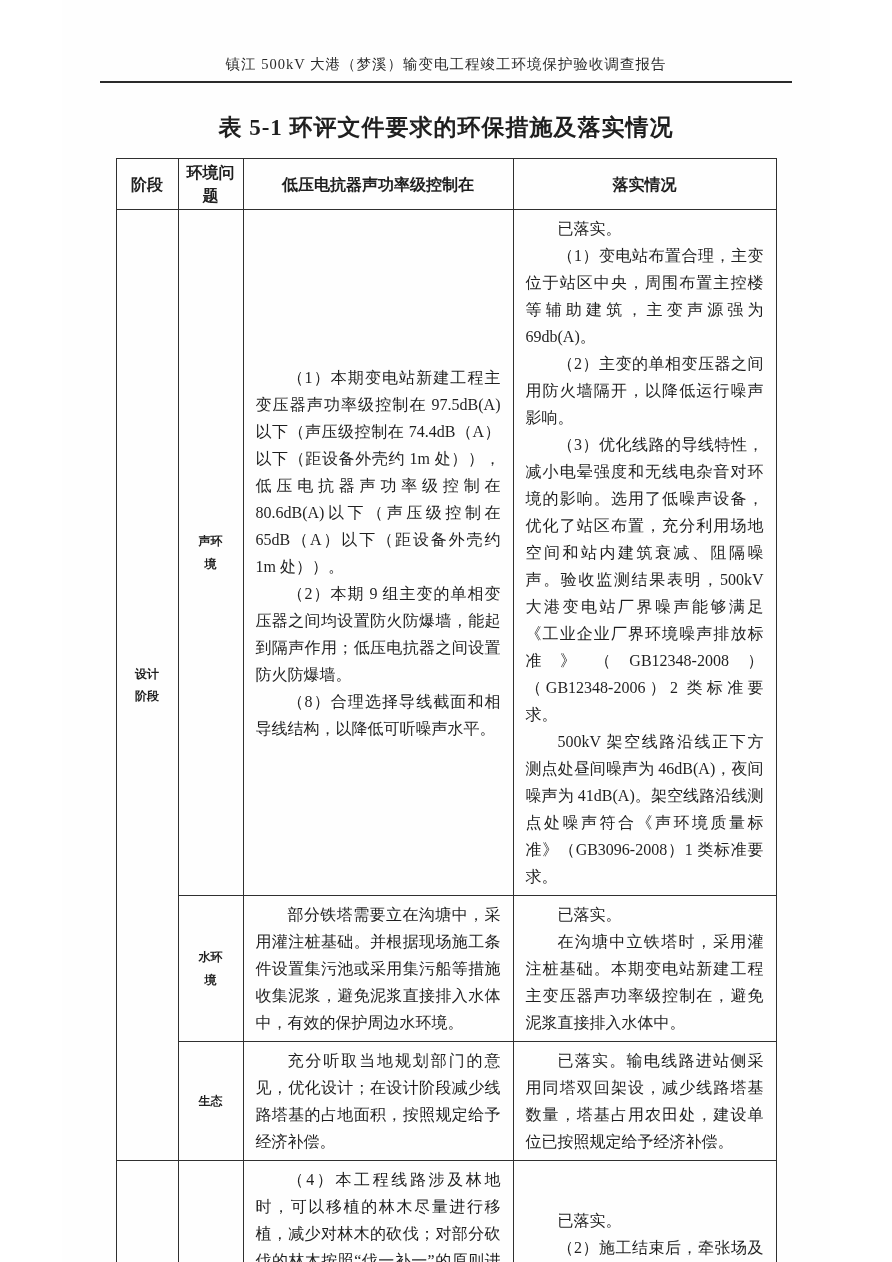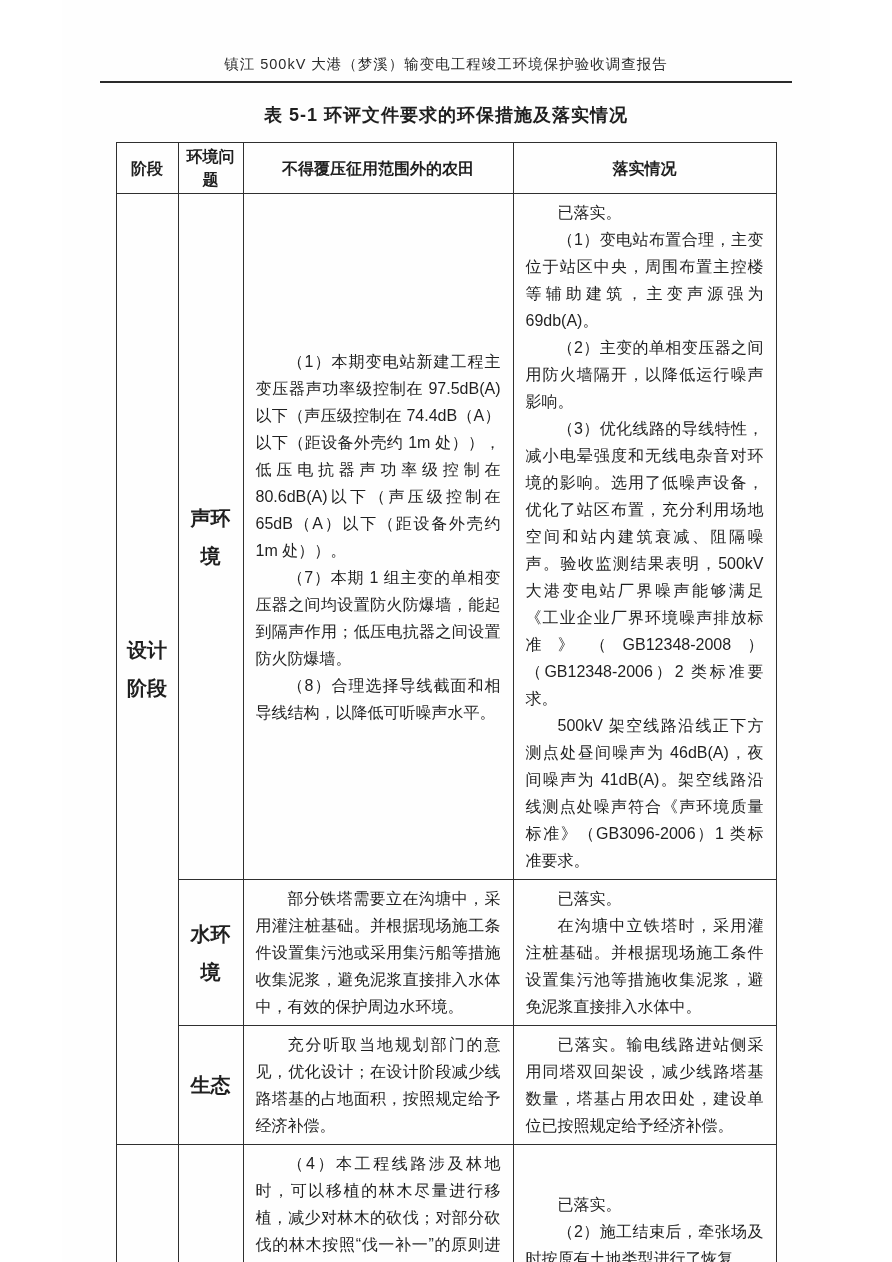--- a/index.html
+++ b/index.html
@@ -2,41 +2,41 @@
 <html><head>
 <meta charset="utf-8">
 <style>
   html,body { margin:0; padding:0; background:#ffffff; }
   .page {
     position:relative;
     width:768px; height:1262px;
     margin:0 auto;
     background:#fefefe;
     color:#1f1f1f;
-    font-family:Liberation Sans, sans-serif;
+    font-family:Liberation Serif, serif;
     box-sizing:border-box;
     overflow:hidden;
   }
   .running-header {
     padding-top:55px;
     text-align:center;
     font-size:14.5px;
     letter-spacing:1px;
     color:#2a2a2a;
   }
   .header-rule {
     width:692px;
     margin:7px auto 0 auto;
     border-bottom:2px solid #2a2a2a;
     height:0;
   }
   .table-title {
-    margin-top:20px;
+    margin-top:29px;
     text-align:center;
-    font-size:18px;
+    font-size:23px;
     font-weight:bold;
     letter-spacing:1px;
   }
   table.ep-table {
     width:660px;
     margin:15px auto 0 auto;
     border-collapse:collapse;
     table-layout:fixed;
   }
   .ep-table th, .ep-table td {
@@ -48,21 +48,21 @@
   .ep-table th {
     font-size:16px;
     font-weight:bold;
     text-align:center;
     padding:2px;
     line-height:1.45;
   }
   .stage-cell, .issue-cell {
     text-align:center;
     font-weight:bold;
-    font-size:20px;
+    font-size:12px;
   }
   .vlabel {
     display:inline-block;
     max-width:2.25em;
     line-height:1.9;
     text-align:center;
   }
   .text-cell {
     padding:5px 12px;
     font-size:16px;
@@ -92,55 +92,55 @@
     <colgroup>
       <col style="width:62px">
       <col style="width:65px">
       <col style="width:270px">
       <col style="width:263px">
     </colgroup>
     <thead>
       <tr>
         <th>阶段</th>
         <th>环境问题</th>
-        <th>不得覆压征用范围外的农田</th>
+        <th>低压电抗器声功率级控制在</th>
         <th>落实情况</th>
       </tr>
     </thead>
     <tbody>
       <tr class="row-noise">
         <td class="stage-cell" rowspan="3">
           <span class="vlabel">设计阶段</span>
         </td>
         <td class="issue-cell">
           <span class="vlabel">声环境</span>
         </td>
         <td class="text-cell">
           <p>（1）本期变电站新建工程主变压器声功率级控制在 97.5dB(A)以下（声压级控制在 74.4dB（A）以下（距设备外壳约 1m 处）），低压电抗器声功率级控制在 80.6dB(A)以下（声压级控制在 65dB（A）以下（距设备外壳约 1m 处））。</p>
-          <p>（7）本期 1 组主变的单相变压器之间均设置防火防爆墙，能起到隔声作用；低压电抗器之间设置防火防爆墙。</p>
+          <p>（2）本期 9 组主变的单相变压器之间均设置防火防爆墙，能起到隔声作用；低压电抗器之间设置防火防爆墙。</p>
           <p>（8）合理选择导线截面和相导线结构，以降低可听噪声水平。</p>
         </td>
         <td class="text-cell">
           <p>已落实。</p>
           <p>（1）变电站布置合理，主变位于站区中央，周围布置主控楼等辅助建筑，主变声源强为 69db(A)。</p>
           <p>（2）主变的单相变压器之间用防火墙隔开，以降低运行噪声影响。</p>
           <p>（3）优化线路的导线特性，减小电晕强度和无线电杂音对环境的影响。选用了低噪声设备，优化了站区布置，充分利用场地空间和站内建筑衰减、阻隔噪声。验收监测结果表明，500kV 大港变电站厂界噪声能够满足《工业企业厂界环境噪声排放标准》（GB12348-2008）（GB12348-2006）2 类标准要求。</p>
-          <p>500kV 架空线路沿线正下方测点处昼间噪声为 46dB(A)，夜间噪声为 41dB(A)。架空线路沿线测点处噪声符合《声环境质量标准》（GB3096-2006）1 类标准要求。</p>
+          <p>500kV 架空线路沿线正下方测点处昼间噪声为 46dB(A)，夜间噪声为 41dB(A)。架空线路沿线测点处噪声符合《声环境质量标准》（GB3096-2008）1 类标准要求。</p>
         </td>
       </tr>
       <tr class="row-water">
         <td class="issue-cell">
           <span class="vlabel">水环境</span>
         </td>
         <td class="text-cell">
           <p>部分铁塔需要立在沟塘中，采用灌注桩基础。并根据现场施工条件设置集污池或采用集污船等措施收集泥浆，避免泥浆直接排入水体中，有效的保护周边水环境。</p>
         </td>
         <td class="text-cell">
           <p>已落实。</p>
-          <p>在沟塘中立铁塔时，采用灌注桩基础。并根据现场施工条件设置集污池等措施收集泥浆，避免泥浆直接排入水体中。</p>
+          <p>在沟塘中立铁塔时，采用灌注桩基础。本期变电站新建工程主变压器声功率级控制在，避免泥浆直接排入水体中。</p>
         </td>
       </tr>
       <tr class="row-eco">
         <td class="issue-cell">
           <span class="vlabel">生态</span>
         </td>
         <td class="text-cell">
           <p>充分听取当地规划部门的意见，优化设计；在设计阶段减少线路塔基的占地面积，按照规定给予经济补偿。</p>
         </td>
         <td class="text-cell">

